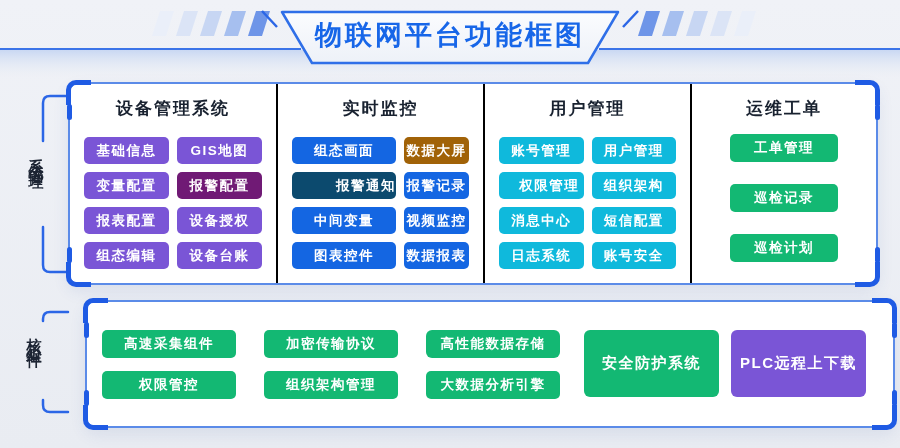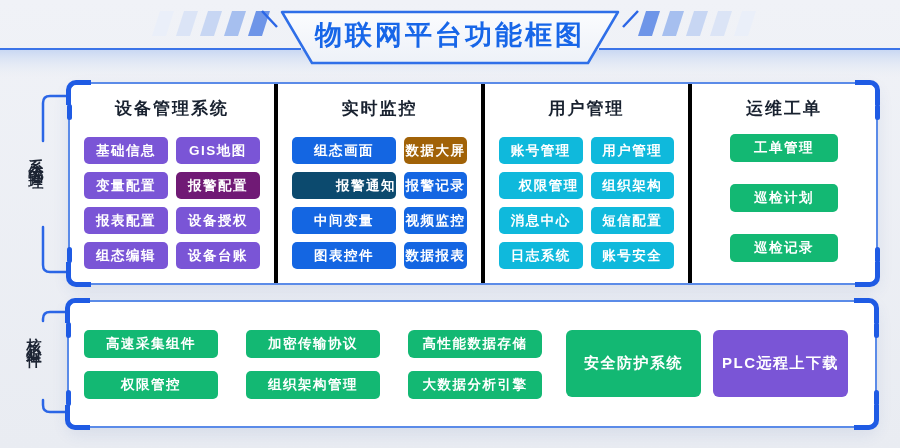--- a/index.html
+++ b/index.html
@@ -14,34 +14,34 @@
     position:absolute;left:0;right:0;top:17px;z-index:2;text-align:center;
     font-size:27px;font-weight:bold;color:#1766E8;letter-spacing:3px;
   }
   
   .box{
     position:absolute;box-sizing:border-box;background:#FFFFFF;
     border:2px solid #5B8BE8;border-radius:10px;z-index:2;
     box-shadow:0 6px 16px rgba(50,80,160,.10);
   }
   #top-box{left:68px;top:82px;width:810px;height:203px;}
-  #bottom-box{left:67px;top:300px;width:810px;height:128px;text-align:right;}
+  #bottom-box{left:85px;top:300px;width:810px;height:128px;text-align:right;}
   .corner{position:absolute;width:20px;height:20px;pointer-events:none;z-index:3;}
   .corner.tl{top:-4px;left:-4px;border-top:5px solid #1F5BE4;border-left:5px solid #1F5BE4;border-top-left-radius:10px;}
   .corner.tr{top:-4px;right:-4px;border-top:5px solid #1F5BE4;border-right:5px solid #1F5BE4;border-top-right-radius:10px;}
   .corner.bl{bottom:-4px;left:-4px;border-bottom:5px solid #1F5BE4;border-left:5px solid #1F5BE4;border-bottom-left-radius:10px;}
   .corner.br{bottom:-4px;right:-4px;border-bottom:5px solid #1F5BE4;border-right:5px solid #1F5BE4;border-bottom-right-radius:10px;}
   .tick{position:absolute;width:5px;height:16px;background:#1F5BE4;border-radius:3px;z-index:3;}
   .tick.l{left:-3.5px;} .tick.r{right:-3.5px;}
   .tick.t{top:20px;} .tick.b{bottom:20px;}
   
   #top-columns{display:flex;height:100%;}
   .col{box-sizing:border-box;padding-top:13px;}
   .col.c0{flex:0 0 208px;} .col.c1{flex:0 0 207px;} .col.c2{flex:0 0 207px;} .col.c3{flex:1;}
-  .col:not(:last-child){border-right:4px solid #000000;}
+  .col:not(:last-child){border-right:2px solid #000000;}
   .col-header{text-align:center;font-size:17px;font-weight:bold;color:#18212F;letter-spacing:2px;}
   .btn{
     border-radius:5px;color:#fff;font-size:13.5px;font-weight:bold;
     display:flex;align-items:center;justify-content:center;
     letter-spacing:1.5px;cursor:pointer;white-space:nowrap;
   }
   .btn-grid{margin:17px 14px 0;display:grid;grid-template-columns:1fr 1fr;gap:8px 8px;}
   .btn-grid .btn{height:27px;}
   .btn-list{margin:14px auto 0;width:108px;display:flex;flex-direction:column;gap:22px;}
   .btn-list .btn{height:28px;}
@@ -147,22 +147,22 @@
           <div class="btn" style="background: rgb(15, 185, 220);">消息中心</div>
           <div class="btn" style="background: rgb(15, 185, 220);">短信配置</div>
           <div class="btn" style="background: rgb(15, 185, 220);">日志系统</div>
           <div class="btn" style="background: rgb(15, 185, 220);">账号安全</div>
         </div>
       </div>
       <div class="col c3">
         <div class="col-header">运维工单</div>
         <div class="btn-list">
           <div class="btn" style="background: rgb(19, 184, 115);">工单管理</div>
+          <div class="btn" style="background: rgb(19, 184, 115);">巡检记录</div>
           <div class="btn" style="background: rgb(19, 184, 115);">巡检计划</div>
-          <div class="btn" style="background: rgb(19, 184, 115);">巡检记录</div>
         </div>
       </div>
     </div>
 </div>
 
 <div class="box" id="bottom-box">
   <span class="corner tl"></span>
   <span class="corner tr"></span>
   <span class="corner bl"></span>
   <span class="corner br"></span>

